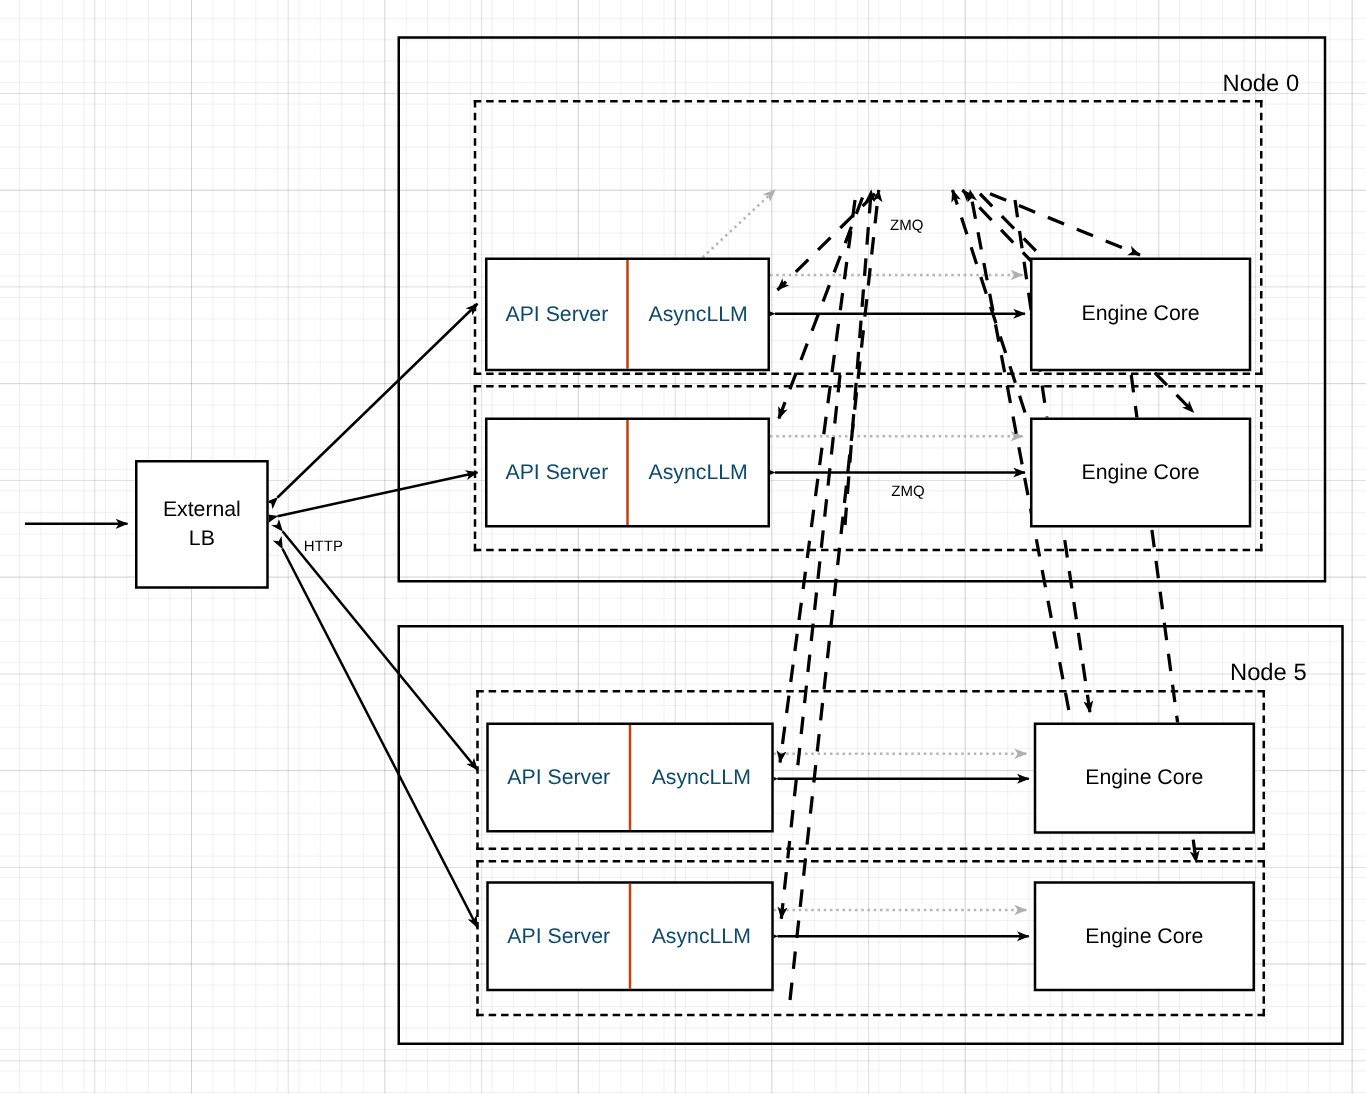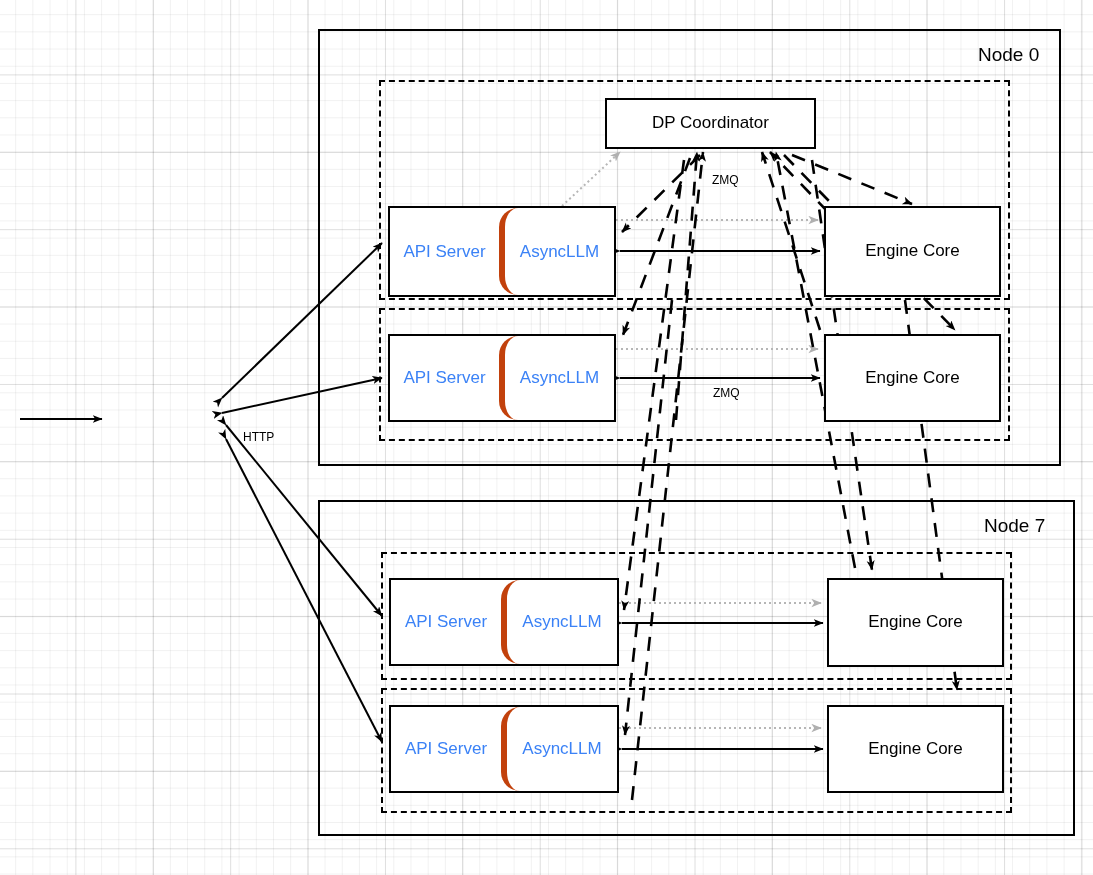--- a/index.html
+++ b/index.html
@@ -41,20 +41,21 @@
     position: absolute;
     box-sizing: border-box;
     border: 2px solid #000000;
     background: transparent;
   }
   .node-title {
     position: absolute;
     font-size: 19px;
     color: #000000;
     white-space: nowrap;
+    margin-top: 13px;
   }
   .dp-group {
     position: absolute;
     box-sizing: border-box;
     border: 2px dashed #000000;
     background: transparent;
   }
   .unit-box {
     position: absolute;
     box-sizing: border-box;
@@ -62,26 +63,25 @@
     background: #ffffff;
     display: flex;
     flex-direction: row;
   }
   .unit-cell {
     flex: 1 1 0;
     display: flex;
     align-items: center;
     justify-content: center;
     font-size: 17px;
-    color: #3b82f6;
+    color: #0c4a6e;
     white-space: nowrap;
-    border-radius: 19px;
   }
   .unit-cell + .unit-cell {
-    border-left: 6px solid #c2410c;
+    border-left: 2px solid #c2410c;
   }
   .plain-box {
     position: absolute;
     box-sizing: border-box;
     border: 2px solid #000000;
     background: #ffffff;
     display: flex;
     align-items: center;
     justify-content: center;
     text-align: center;
@@ -197,45 +197,50 @@
       <line x1="690" y1="158" x2="623" y2="335" marker-end="url(#arrowBlack)"></line>
     </g>
     <g stroke="#000000" stroke-width="2.6" stroke-dasharray="14 11" fill="none">
       <line x1="684" y1="160" x2="624" y2="610" marker-end="url(#arrowBlack)"></line>
     </g>
     <g stroke="#000000" stroke-width="2.6" stroke-dasharray="14 11" fill="none">
       <line x1="672" y1="300" x2="625" y2="735" marker-end="url(#arrowBlack)"></line>
     </g>
   </svg>
 
+  <div class="plain-box" style="left:108px; top:368px; width:107px; height:103px;">
+    <div>
+      <div>External</div>
+      <div>LB</div>
+    </div>
+  </div>
   <div class="edge-label" style="left:243px; top:430px;text-align:right;">HTTP</div>
 
   <div class="node-box" style="left:318px; top:29px; width:743px; height:437px;"></div>
   <div class="node-title" style="left:978px; top:44px;">Node 0</div>
 
-  <div class="plain-box" style="left:605px; top:98px; width:211px; height:51px;">DP Coordinator</div>
   <div class="edge-label" style="left:712px; top:173px;">ZMQ</div>
 
   <div class="dp-group" style="left:379px; top:80px; width:631px; height:220px;"></div>
   <div class="unit-box" style="left:388px; top:206px; width:228px; height:91px;">
     <div class="unit-cell">API Server</div>
     <div class="unit-cell">AsyncLLM</div>
   </div>
   <div class="plain-box" style="left:824px; top:206px; width:177px; height:91px;">Engine Core</div>
 
   <div class="dp-group" style="left:379px; top:308px; width:631px; height:133px;"></div>
   <div class="unit-box" style="left:388px; top:334px; width:228px; height:88px;">
     <div class="unit-cell">API Server</div>
     <div class="unit-cell">AsyncLLM</div>
   </div>
   <div class="plain-box" style="left:824px; top:334px; width:177px; height:88px;">Engine Core</div>
   <div class="edge-label" style="left:713px; top:386px;">ZMQ</div>
 
   <div class="node-box" style="left:318px; top:500px; width:757px; height:336px;"></div>
-  <div class="node-title" style="left:984px; top:515px;">Node 7</div>
+  <div class="node-title" style="left:984px; top:515px;">Node 5</div>
 
   <div class="dp-group" style="left:381px; top:552px; width:631px; height:128px;"></div>
   <div class="unit-box" style="left:389px; top:578px; width:230px; height:88px;">
     <div class="unit-cell">API Server</div>
     <div class="unit-cell">AsyncLLM</div>
   </div>
   <div class="plain-box" style="left:827px; top:578px; width:177px; height:89px;">Engine Core</div>
 
   <div class="dp-group" style="left:381px; top:688px; width:631px; height:125px;"></div>
   <div class="unit-box" style="left:389px; top:705px; width:230px; height:88px;">

